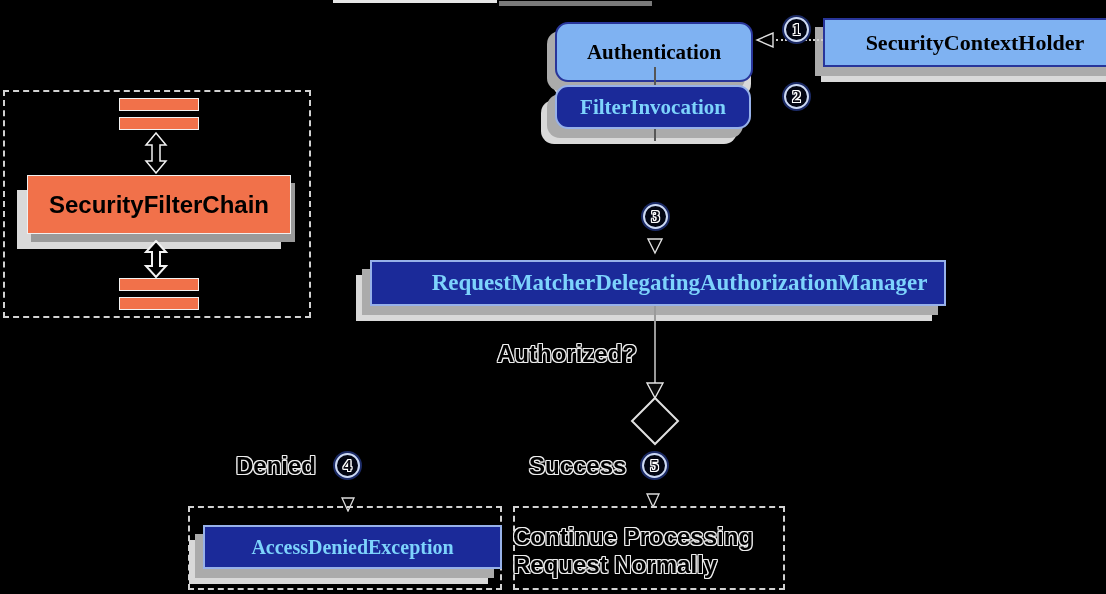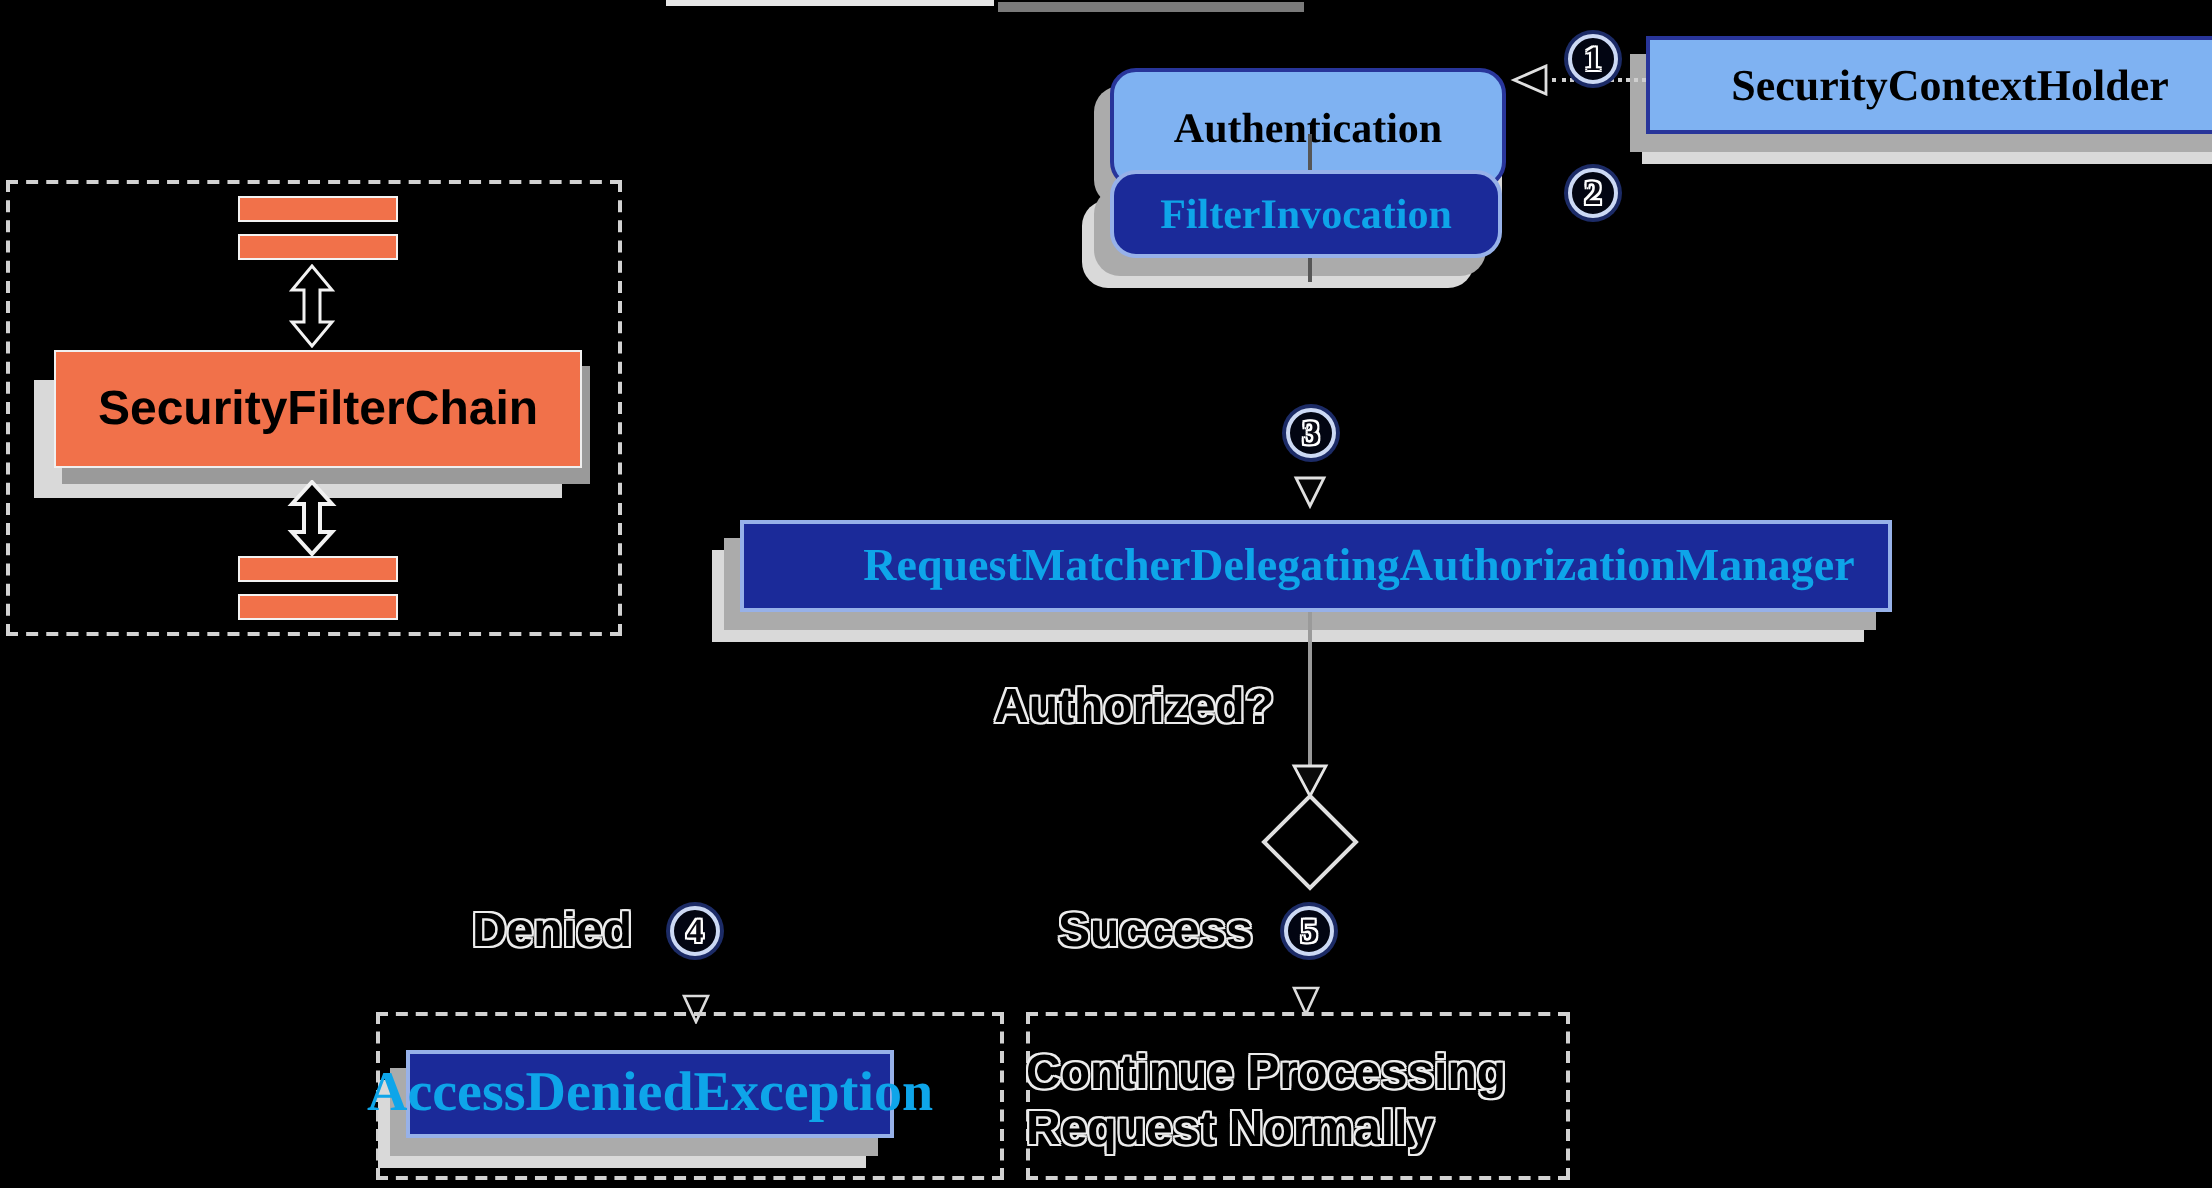--- a/index.html
+++ b/index.html
@@ -15,21 +15,21 @@
                 -1px 1px 0 #ececec,0 1px 0 #ececec,1px 1px 0 #ececec;
     white-space:nowrap;
   }
 
   
   .node{display:flex;align-items:center;justify-content:center;
         font-weight:bold;text-align:center;box-sizing:border-box;}
   .serif{font-family:"Liberation Serif",serif;}
   .blue-box{background:var(--light-blue);border:2px solid #28359a;color:#000;
             box-shadow:-8px 9px 0 var(--shadow-gray),-2px 15px 0 var(--shadow-light);}
-  .navy-box{background:var(--navy);border:2px solid #97b1e9;color:#0ea5e9;
+  .navy-box{background:var(--navy);border:2px solid #97b1e9;color:#7dd3fc;
             box-shadow:-8px 9px 0 var(--shadow-gray),-14px 15px 0 var(--shadow-light);}
   .rounded{border-radius:13px;}
   .orange-box{background:var(--orange);border:1px solid #f0f0f0;color:#000;
               box-shadow:4px 8px 0 #9a9a9a,-10px 15px 0 var(--shadow-light);}
   .orange-bar{background:var(--orange);border:1px solid #f2f2f2;box-sizing:border-box;}
 
   .dashed{border:2px dashed #d2d2d2;box-sizing:border-box;background:transparent;}
 
   
   .badge{width:25px;height:25px;border-radius:50%;background:#020512;
@@ -66,21 +66,21 @@
     <span>SecurityFilterChain</span>
   </div>
 
   <svg class="abs" style="left:142px;top:240px;" width="28" height="38" viewBox="0 0 28 38">
     <path d="M14 1 L24 12 L18 12 L18 26 L24 26 L14 37 L4 26 L10 26 L10 12 L4 12 Z" fill="#000" stroke="#f2f2f2" stroke-width="2"></path>
   </svg>
 
   <div class="abs orange-bar" style="left:119px;top:278px;width:80px;height:13px;"></div>
   <div class="abs orange-bar" style="left:119px;top:297px;width:80px;height:13px;"></div>
 
-  <div class="abs node serif blue-box rounded" style="left:555px;top:22px;width:198px;height:60px;font-size:21px;margin-top:12px;">
+  <div class="abs node serif blue-box rounded" style="left:555px;top:22px;width:198px;height:60px;font-size:21px;">
     <span>Authentication</span>
   </div>
 
   <div class="abs vline" style="left:654px;top:67px;height:18px;"></div>
 
   <div class="abs node serif navy-box rounded" style="left:555px;top:85px;width:196px;height:44px;font-size:21px;">
     <span>FilterInvocation</span>
   </div>
 
   <div class="abs vline" style="left:654px;top:129px;height:12px;"></div>
@@ -137,21 +137,21 @@
 
   <svg class="abs" style="left:340px;top:497px;" width="16" height="15" viewBox="0 0 16 15">
     <polygon points="2,1 14,1 8,14" fill="#000" stroke="#dcdcdc" stroke-width="1.3"></polygon>
   </svg>
   <svg class="abs" style="left:645px;top:493px;" width="16" height="15" viewBox="0 0 16 15">
     <polygon points="2,1 14,1 8,14" fill="#000" stroke="#dcdcdc" stroke-width="1.3"></polygon>
   </svg>
 
   <div class="abs dashed" style="left:188px;top:506px;width:314px;height:84px;"></div>
 
-  <div class="abs node serif navy-box" style="left:203px;top:525px;width:244px;height:44px;font-size:28px;">
+  <div class="abs node serif navy-box" style="left:203px;top:525px;width:299px;height:44px;font-size:20px;">
     <span>AccessDeniedException</span>
   </div>
 
   <div class="abs dashed" style="left:513px;top:506px;width:272px;height:84px;"></div>
   <div class="abs" style="left:513px;top:523px;width:264px;text-align:left;line-height:28px;">
     <div class="outlined" style="font-size:24px;">Continue Processing</div>
     <div class="outlined" style="font-size:24px;">Request Normally</div>
   </div>
 
 </div>

